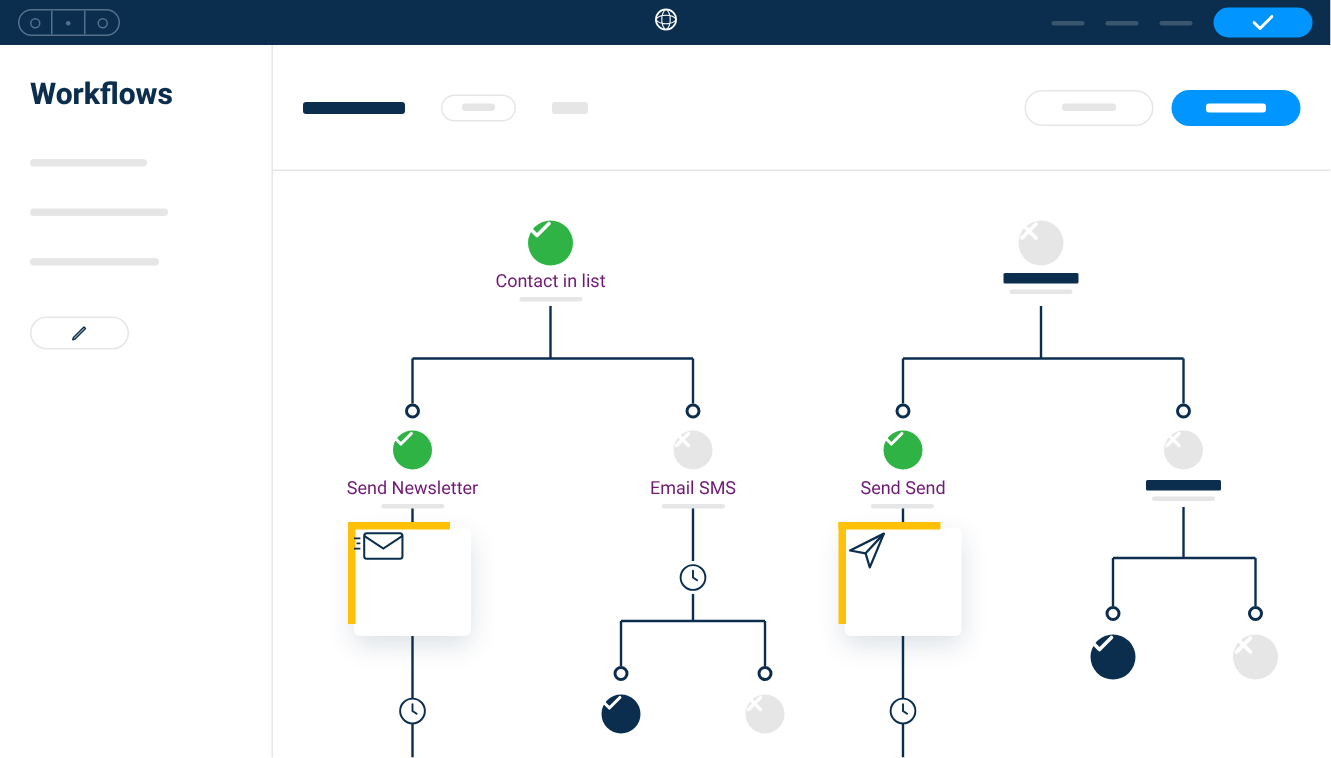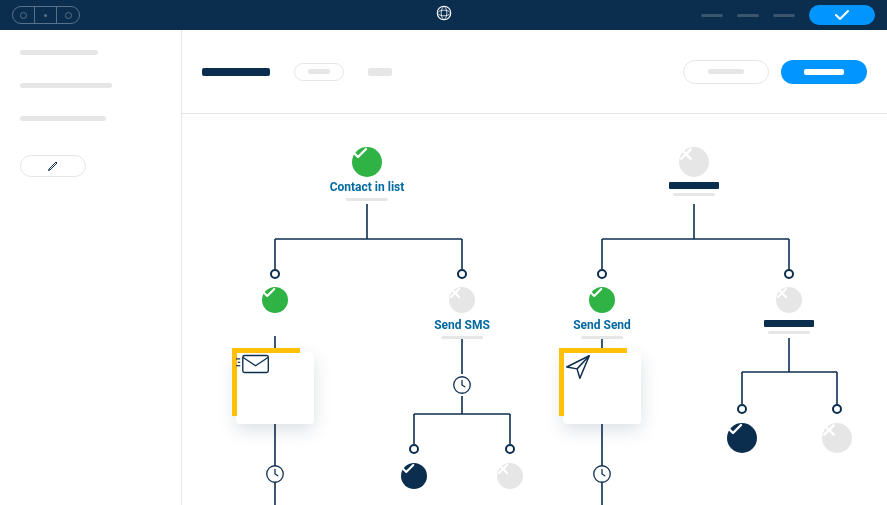--- a/index.html
+++ b/index.html
@@ -40,21 +40,21 @@
   .t3 { background: #e6e6e6; }
   .tabs-right { margin-left: auto; display: flex; align-items:center; gap: 12px; }
   .out-pill { width: 86px; height: 24px; border:1px solid #e6e6e6; border-radius:12px; display:flex; align-items:center; justify-content:center;}
   .out-pill .inner{ width:36px; height:5px; background:#e6e6e6; border-radius:2px; }
   .blue-pill { width: 86px; height: 24px; background:#0095ff; border-radius:12px; display:flex; align-items:center; justify-content:center;}
   .blue-pill .inner{ width:40px; height:6px; background:#fff; border-radius:2px; }
 
   .canvas { flex:1; position: relative; overflow: hidden; }
   .canvas svg { position:absolute; top:0; left:0; }
 
-  .node-label { position:absolute; font-size: 12px; font-weight: 700; color:#0369a1; text-align:center; transform: translateX(-50%); white-space: nowrap; }
+  .node-label { position:absolute; font-size: 12px; font-weight: 400; color:#701a75; text-align:center; transform: translateX(-50%); white-space: nowrap; }
   .node-label::after { content:""; display:block; width: 42px; height:3px; background:#e6e6e6; margin: 4px auto 0; border-radius:2px;}
   .redact-label { position:absolute; transform: translateX(-50%); }
   .redact-label .bar{ width:50px; height:7px; background:#0b2e4f; border-radius:1px; margin:0 auto 4px;}
   .redact-label .under{ width:42px; height:3px; background:#e6e6e6; border-radius:2px; margin:0 auto;}
 
   .badge { position:absolute; width:30px; height:30px; border-radius:50%; display:flex; align-items:center; justify-content:center; transform: translate(-50%,-50%); }
   .badge.sm { width:26px; height:26px; }
   .badge.green { background:#2fb344; }
   .badge.grey { background:#e6e6e6; }
   .badge.navy { background:#0b2e4f; }
@@ -98,20 +98,21 @@
       <svg width="14" height="10" viewBox="0 0 14 10">
           <path d="M1 5 L5 9 L13 1" stroke="#fff" stroke-width="2" fill="none" stroke-linecap="round" stroke-linejoin="round"></path>
         </svg>
     </div>
   </div>
 </div>
 
 <div class="layout">
 
   <div class="sidebar">
+    <div class="sidebar-title">Workflows</div>
     <div class="sidebar-ph w1"></div>
     <div class="sidebar-ph w2"></div>
     <div class="sidebar-ph w3"></div>
     <div class="edit-pill">
       <svg width="12" height="12" viewBox="0 0 24 24">
           <path d="M3 21 L6 20 L20 6 L18 4 L4 18 Z" fill="none" stroke="#0b2e4f" stroke-width="2" stroke-linejoin="round"></path>
         </svg>
     </div>
   </div>
 
@@ -176,20 +177,21 @@
       <div class="node-label" style="left:185px; top:66px;">Contact in list</div>
 
       <div class="ring" style="left:93px; top:160px;"></div>
       <div class="ring" style="left:280px; top:160px;"></div>
 
       <div class="badge green sm" style="left:93px; top:186px;">
         <svg width="14" height="11" viewBox="0 0 16 12">
             <path d="M2 6 L6 10 L14 2" stroke="#fff" stroke-width="2.4" fill="none" stroke-linecap="round" stroke-linejoin="round"></path>
           </svg>
       </div>
+      <div class="node-label" style="left:93px; top:204px;">Send Newsletter</div>
       <div class="card" style="left:54px; top:238px;">
         <div class="card-accent"></div>
         <svg width="34" height="24" viewBox="0 0 40 28">
           <rect x="8" y="4" width="30" height="20" rx="2" fill="none" stroke="#0b2e4f" stroke-width="1.6"></rect>
           <path d="M8 6 L23 16 L38 6" fill="none" stroke="#0b2e4f" stroke-width="1.6"></path>
           <line x1="0" y1="8" x2="5" y2="8" stroke="#0b2e4f" stroke-width="1.4"></line>
           <line x1="2" y1="12" x2="5" y2="12" stroke="#0b2e4f" stroke-width="1.4"></line>
           <line x1="0" y1="16" x2="5" y2="16" stroke="#0b2e4f" stroke-width="1.4"></line>
         </svg>
       </div>
@@ -198,21 +200,21 @@
             <circle cx="12" cy="12" r="9" fill="#fff" stroke="#0b2e4f" stroke-width="1.4"></circle>
             <path d="M12 7 L12 12 L15 14" stroke="#0b2e4f" stroke-width="1.4" fill="none" stroke-linecap="round"></path>
           </svg>
       </div>
 
       <div class="badge grey sm" style="left:280px; top:186px;">
         <svg width="12" height="12" viewBox="0 0 12 12">
             <path d="M2 2 L10 10 M10 2 L2 10" stroke="#fff" stroke-width="2.2" stroke-linecap="round"></path>
           </svg>
       </div>
-      <div class="node-label" style="left:280px; top:204px;">Send SMS</div>
+      <div class="node-label" style="left:280px; top:204px;">Email SMS</div>
       <div class="clock" style="left:280px; top:271px;">
         <svg width="22" height="22" viewBox="0 0 24 24">
             <circle cx="12" cy="12" r="9" fill="#fff" stroke="#0b2e4f" stroke-width="1.4"></circle>
             <path d="M12 7 L12 12 L15 14" stroke="#0b2e4f" stroke-width="1.4" fill="none" stroke-linecap="round"></path>
           </svg>
       </div>
       <div class="ring" style="left:232px; top:335px;"></div>
       <div class="ring" style="left:328px; top:335px;"></div>
       <div class="badge navy sm" style="left:232px; top:362px;">
         <svg width="14" height="11" viewBox="0 0 16 12">

